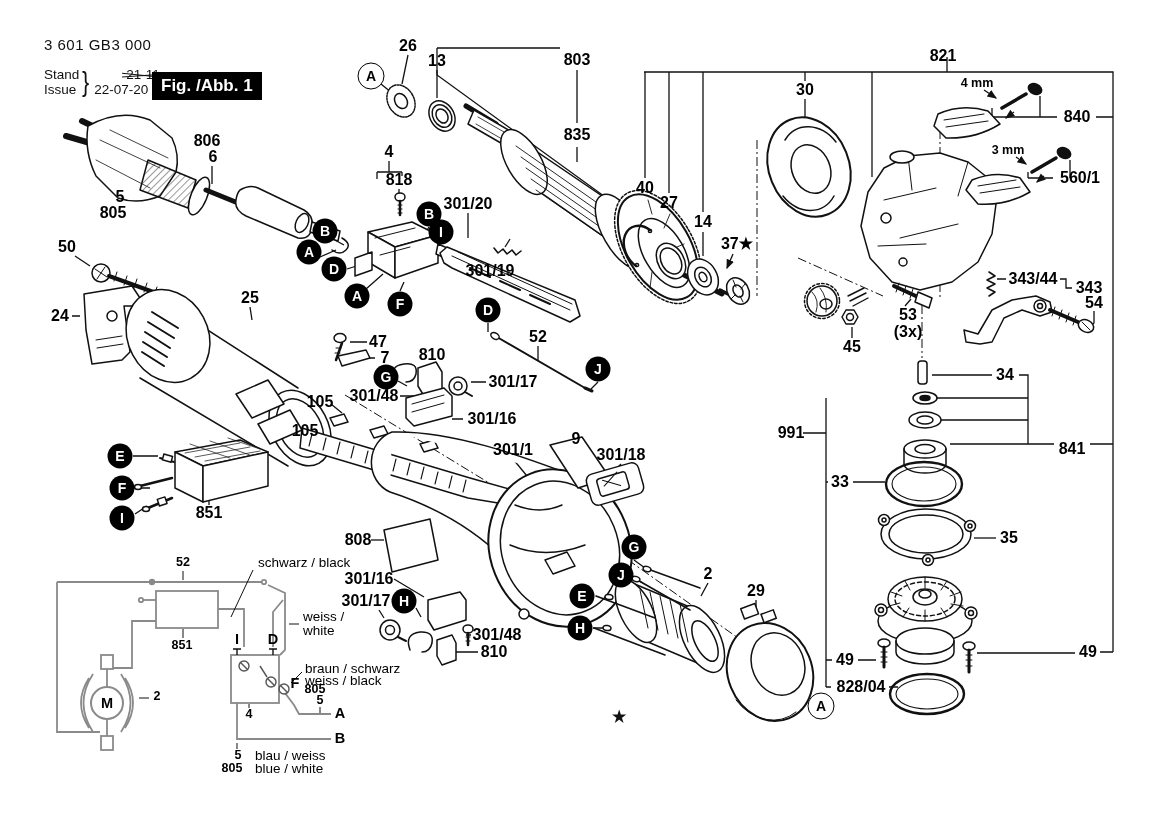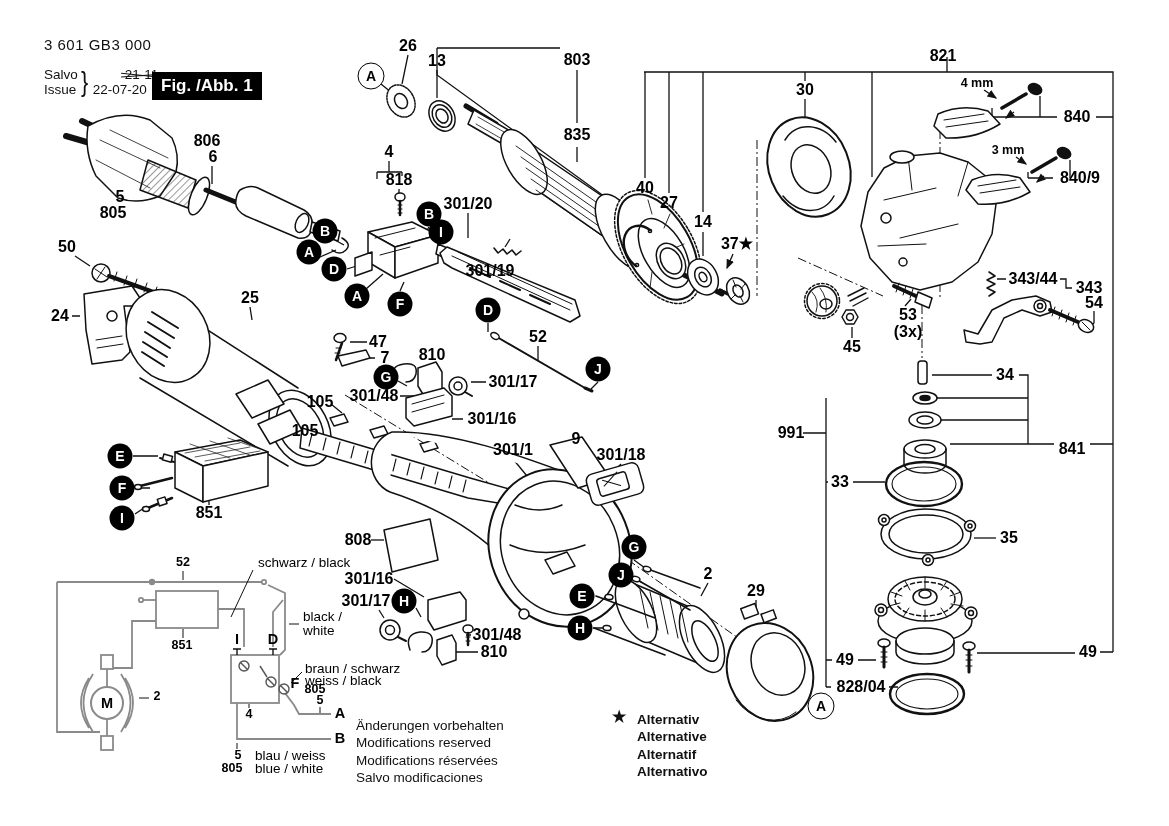--- a/index.html
+++ b/index.html
@@ -453,54 +453,42 @@
         <path d="M302,672 L291,683"></path>
         <path d="M183,571 V580 M183,638 V629 M149,698 H139 M249,708 V704 M320,707 V713 M237,743 V749"></path>
       </g>
     </g>
   </svg>
 
   <div class="hdr">
     <div class="pnum">3 601 GB3 000</div>
     <div class="standrow">
       <div class="stcol">
-        <div>Salvo</div>
+        <div>Stand</div>
         <div>Issue</div>
       </div>
       <div class="brace">}</div>
       <div class="stval">
         <div class="struck">21-11</div>
         <div>22-07-20</div>
       </div>
     </div>
   </div>
   <div class="figbox">Fig. /Abb. 1</div>
 
-  <div class="footer-mods">
-      <div>Änderungen vorbehalten</div>
-      <div>Modifications reserved</div>
-      <div>Modifications réservées</div>
-      <div>Salvo modificaciones</div>
-    </div>
   <div class="footer-star">★</div>
-  <div class="footer-alt">
-      <div>Alternativ</div>
-      <div>Alternative</div>
-      <div>Alternatif</div>
-      <div>Alternativo</div>
-    </div>
 
 <div class="lb" style="left: 408px; top: 46px;">26</div>
     <div class="lb" style="left: 437px; top: 61px;">13</div>
     <div class="lb" style="left: 577px; top: 60px;">803</div>
     <div class="lb" style="left: 577px; top: 135px;">835</div>
     <div class="lb" style="left: 805px; top: 90px;">30</div>
     <div class="lb" style="left: 943px; top: 48px; margin-top: 8px;">821</div>
     <div class="lb" style="left: 1077px; top: 117px;">840</div>
-    <div class="lb" style="left: 1080px; top: 178px;">840/9</div>
+    <div class="lb" style="left: 1080px; top: 178px;">560/1</div>
     <div class="lb" style="left: 207px; top: 141px;">806</div>
     <div class="lb" style="left: 213px; top: 157px;">6</div>
     <div class="lb" style="left: 120px; top: 197px;">5</div>
     <div class="lb" style="left: 113px; top: 213px;">805</div>
     <div class="lb" style="left: 67px; top: 247px;">50</div>
     <div class="lb" style="left: 389px; top: 152px;">4</div>
     <div class="lb" style="left: 399px; top: 180px;">818</div>
     <div class="lb" style="left: 468px; top: 204px;">301/20</div>
     <div class="lb" style="left: 490px; top: 230px; margin-top: 41px;">301/19</div>
     <div class="lb" style="left: 645px; top: 188px;">40</div>
@@ -553,21 +541,21 @@
     <div class="lb m" style="left: 320px; top: 701px;">5</div>
     <div class="lb m" style="left: 238px; top: 756px;">5</div>
     <div class="lb m" style="left: 232px; top: 769px;">805</div>
     <div class="lb b" style="left: 237px; top: 640px;">I</div>
     <div class="lb b" style="left: 273px; top: 640px;">D</div>
     <div class="lb b" style="left: 295px; top: 684px;">F</div>
     <div class="lb b" style="left: 340px; top: 714px;">A</div>
     <div class="lb b" style="left: 340px; top: 739px;">B</div>
     <div class="lb b" style="left: 107px; top: 704px;">M</div>
     <div class="lb w" style="left: 258px; top: 563px;">schwarz / black</div>
-    <div class="lb w" style="left: 303px; top: 617px;">black /</div>
+    <div class="lb w" style="left: 303px; top: 617px;">weiss /</div>
     <div class="lb w" style="left: 303px; top: 631px;">white</div>
     <div class="lb w" style="left: 305px; top: 669px;">braun / schwarz</div>
     <div class="lb w" style="left: 305px; top: 681px;">weiss / black</div>
     <div class="lb w" style="left: 255px; top: 756px;">blau / weiss</div>
     <div class="lb w" style="left: 255px; top: 769px; text-align: right;">blue / white</div>
     <div class="badge white" style="left: 371px; top: 76px;">A</div>
     <div class="badge" style="left: 325px; top: 231px;">B</div>
     <div class="badge" style="left: 309px; top: 252px;">A</div>
     <div class="badge" style="left: 429px; top: 214px;">B</div>
     <div class="badge" style="left: 441px; top: 232px;">I</div>

